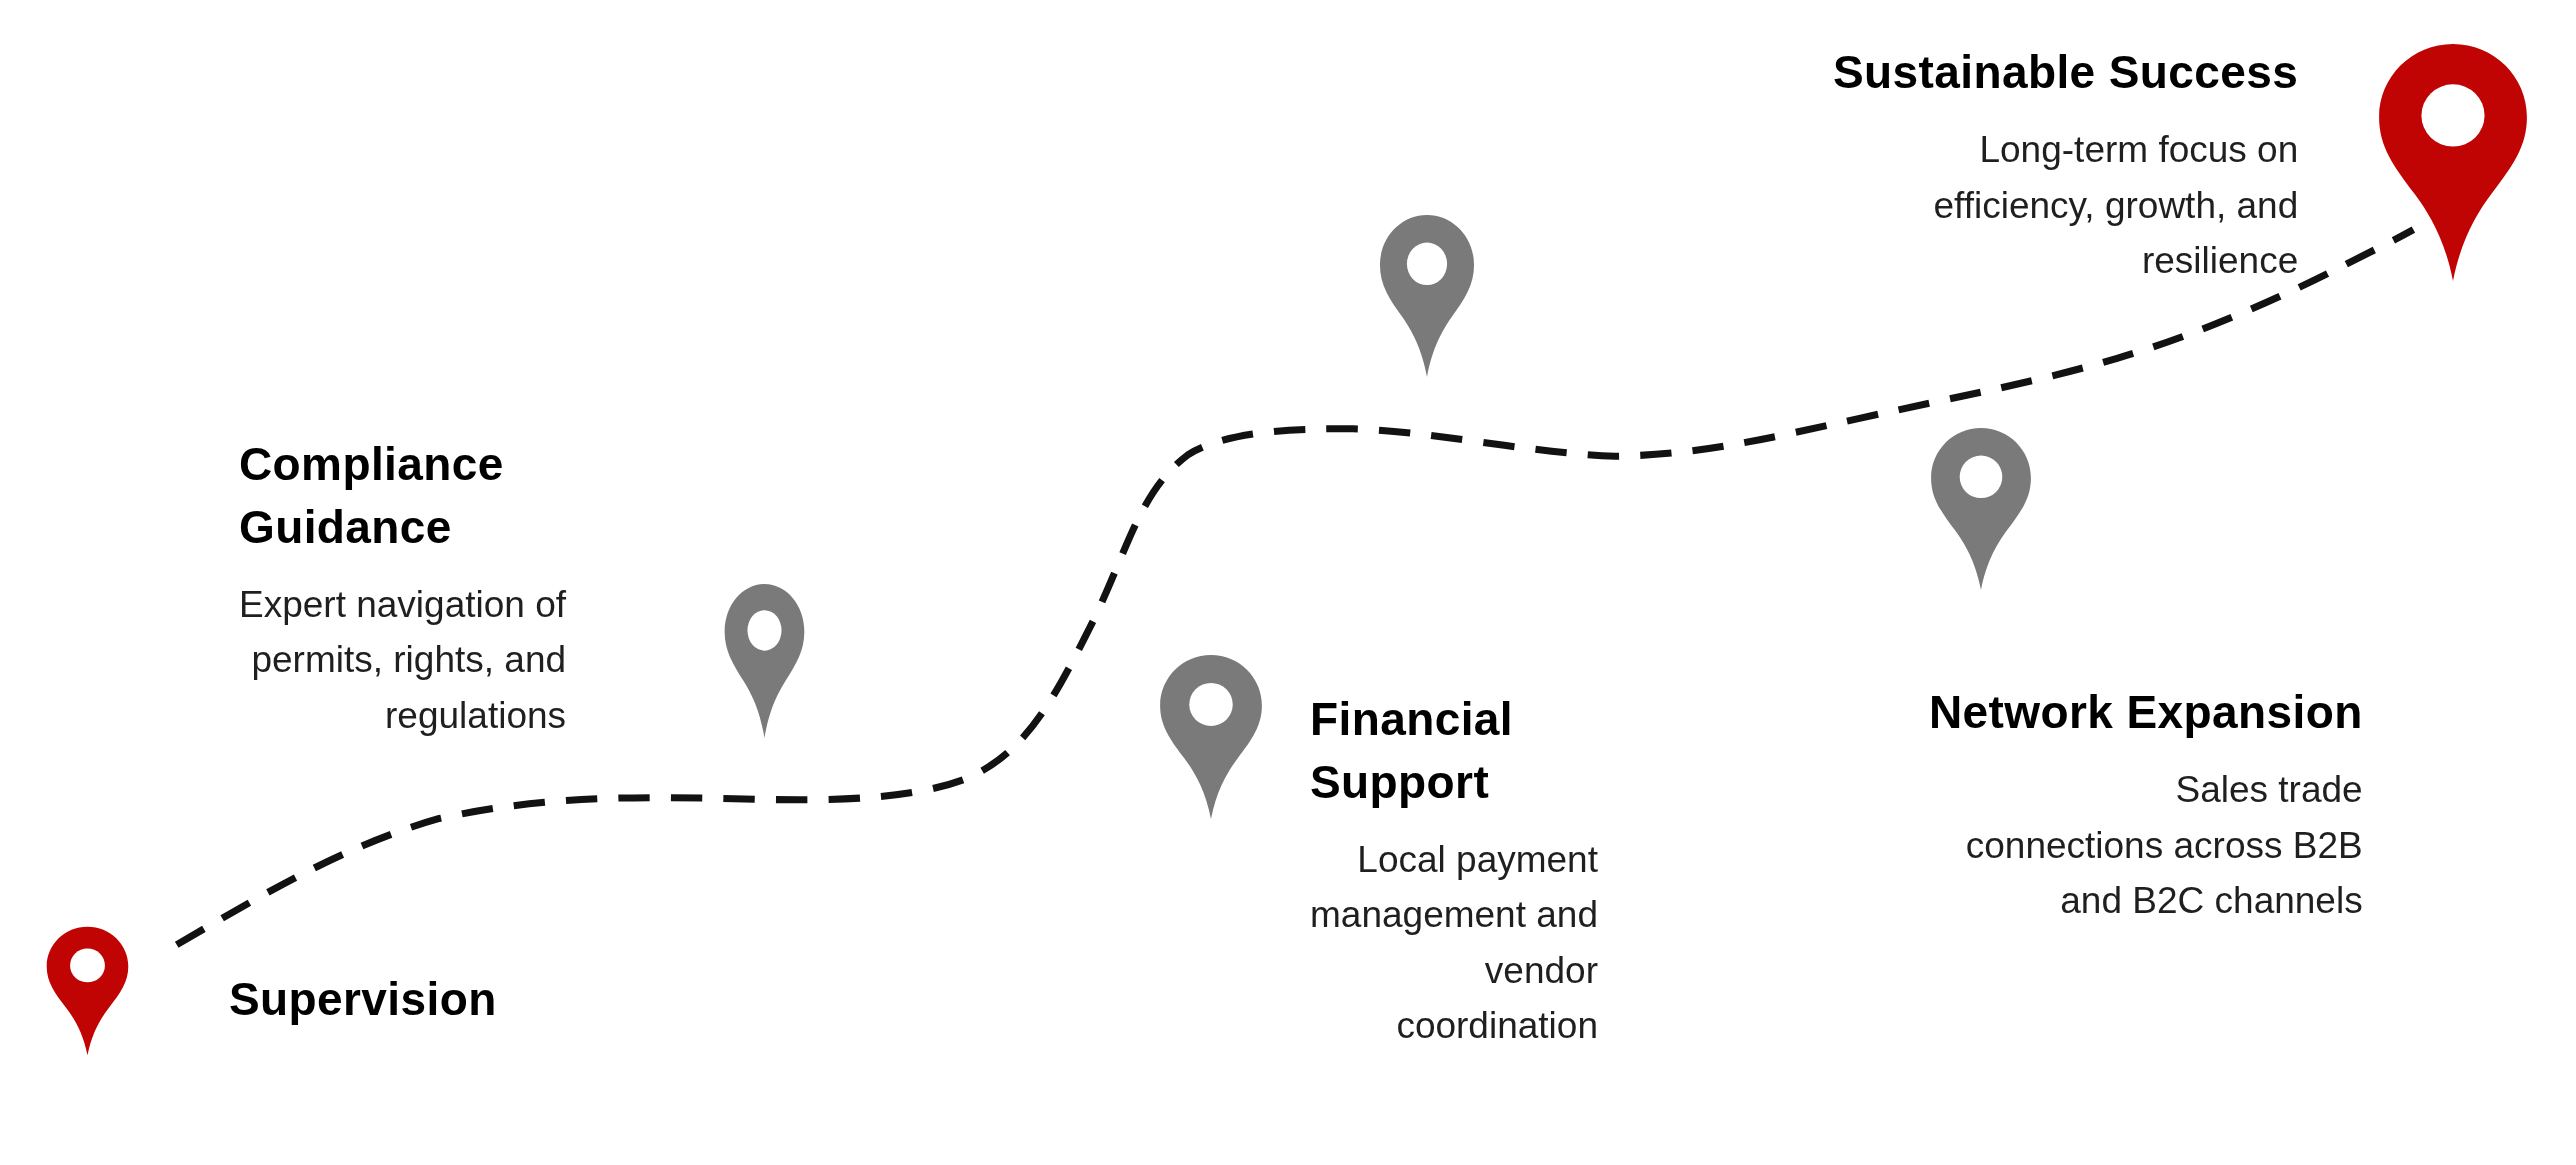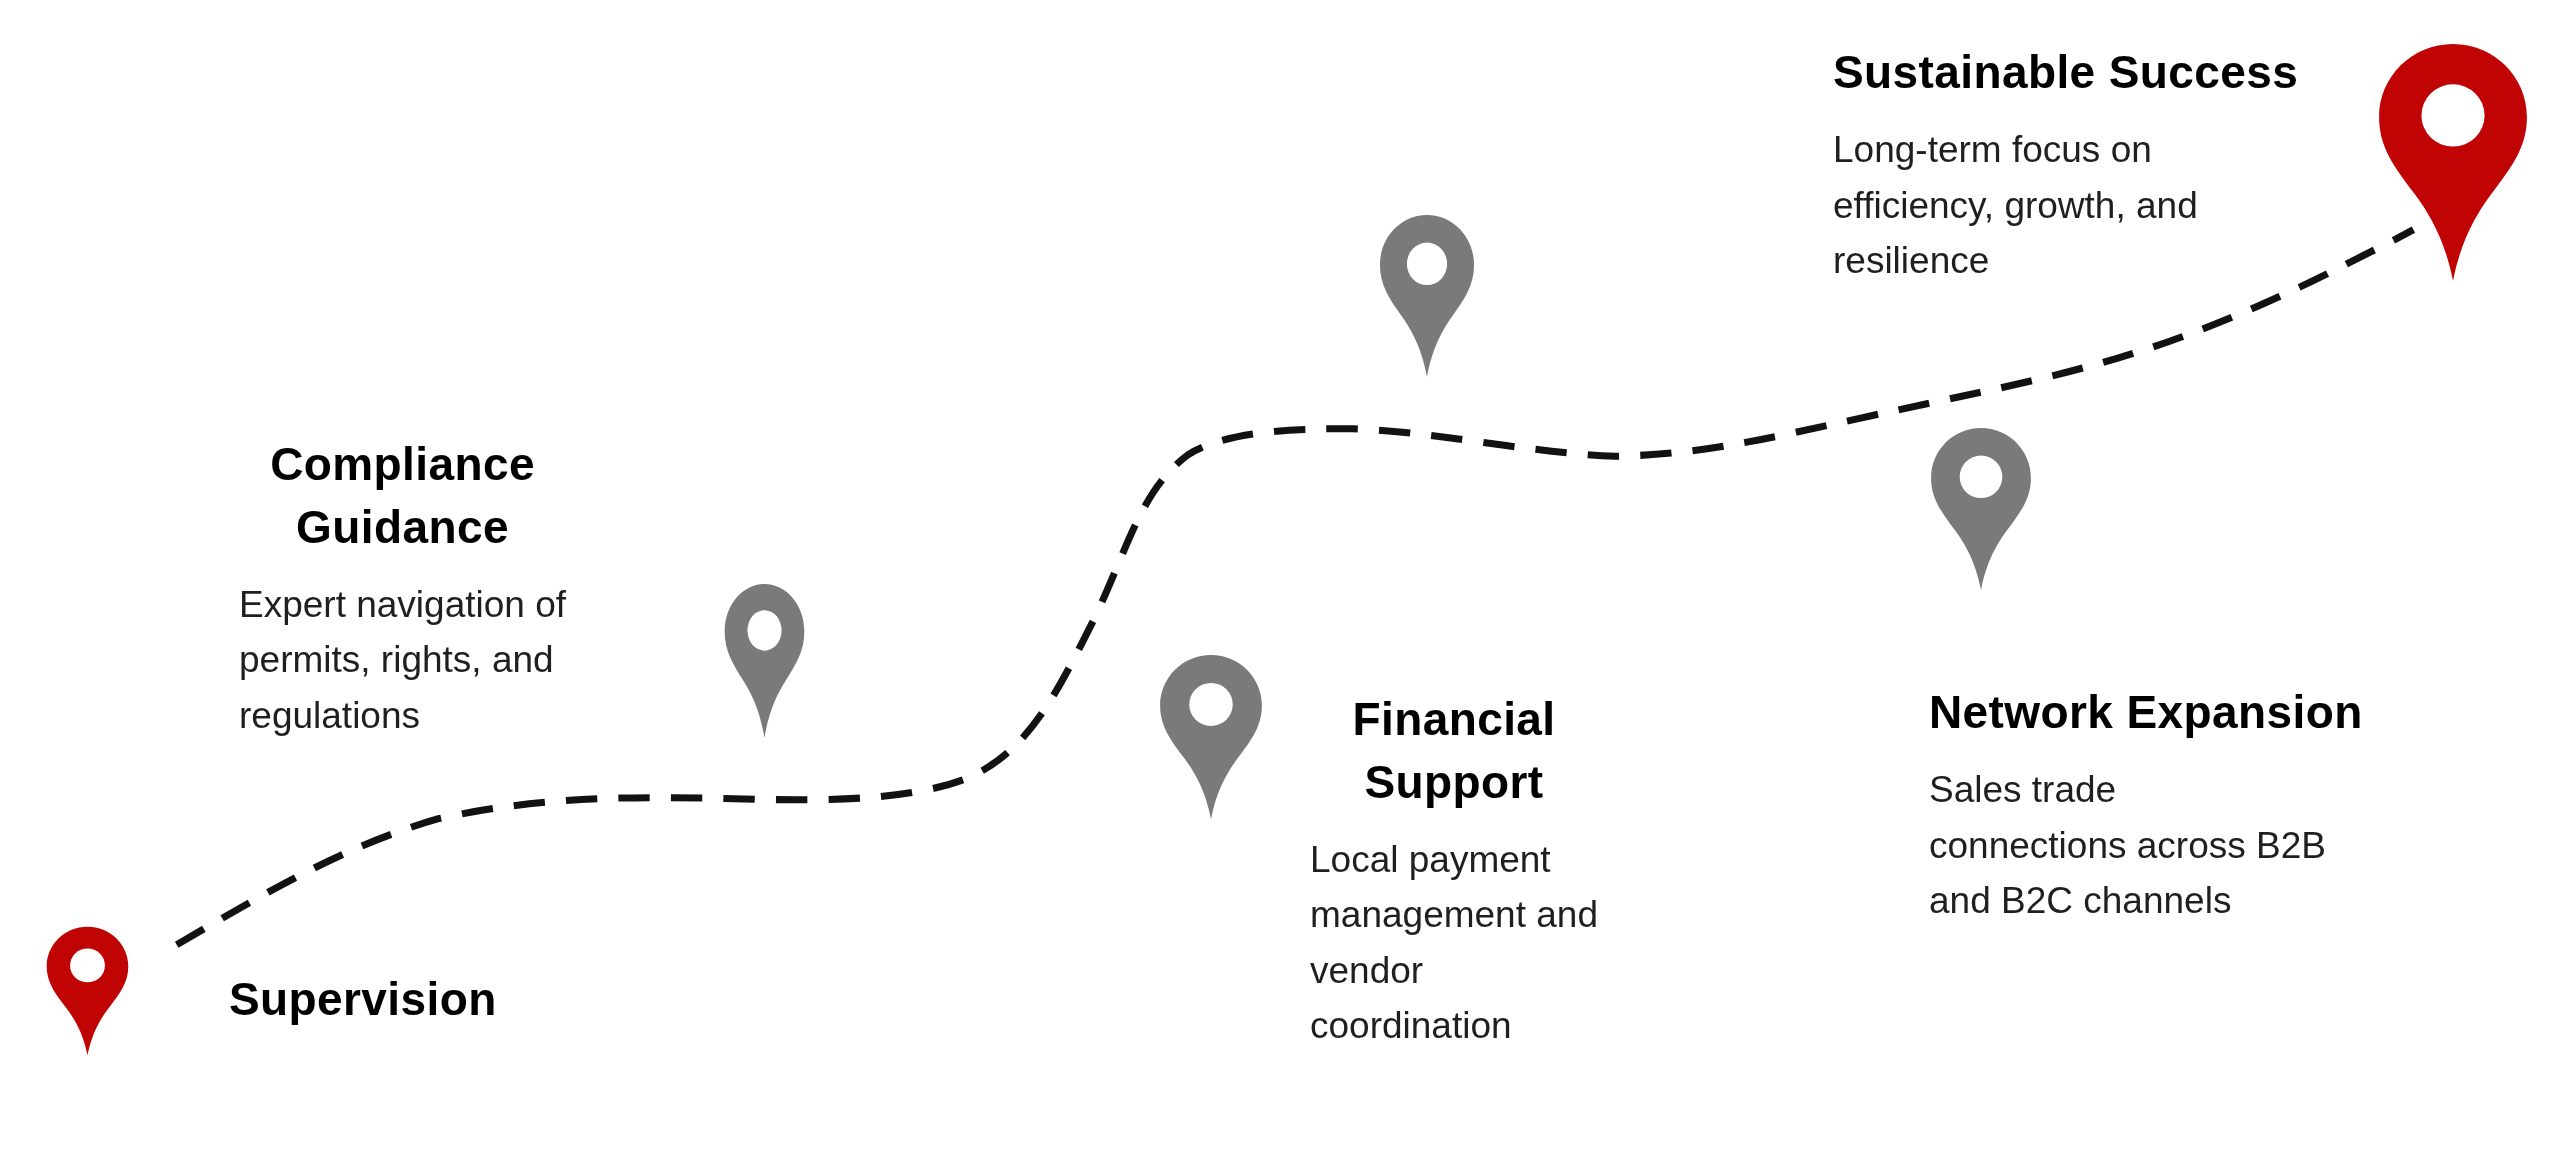--- a/index.html
+++ b/index.html
@@ -40,29 +40,29 @@
     white-space: pre-line;
   }
   .milestone h2 {
     margin: 0;
     font-size: 46px;
     font-weight: 700;
     line-height: 1.36;
     letter-spacing: 0.4px;
     color: var(--heading, #000000);
     white-space: pre-line;
-    text-align: center;
   }
   .milestone p {
     margin: 4.7px 0 0 0;
     font-size: 37px;
     font-weight: 400;
     line-height: 1.5;
     color: var(--text, #1f1f1f);
     white-space: pre-line;
+    text-align: right;
   }
   
   #m0 { left: 229px;  top: 954px; }
   #m1 { left: 239px;  top: 419px;  }
   #m2 { left: 900px; top: 149px;  }
   #m3 { left: 1310px; top: 674px;  }
   #m4 { left: 1929px; top: 667px;  }
   #m5 { left: 1833px; top: 27px;   }
   
   #p0 { left: 45px;   top: 925px; width: 85px; height: 132px; }

